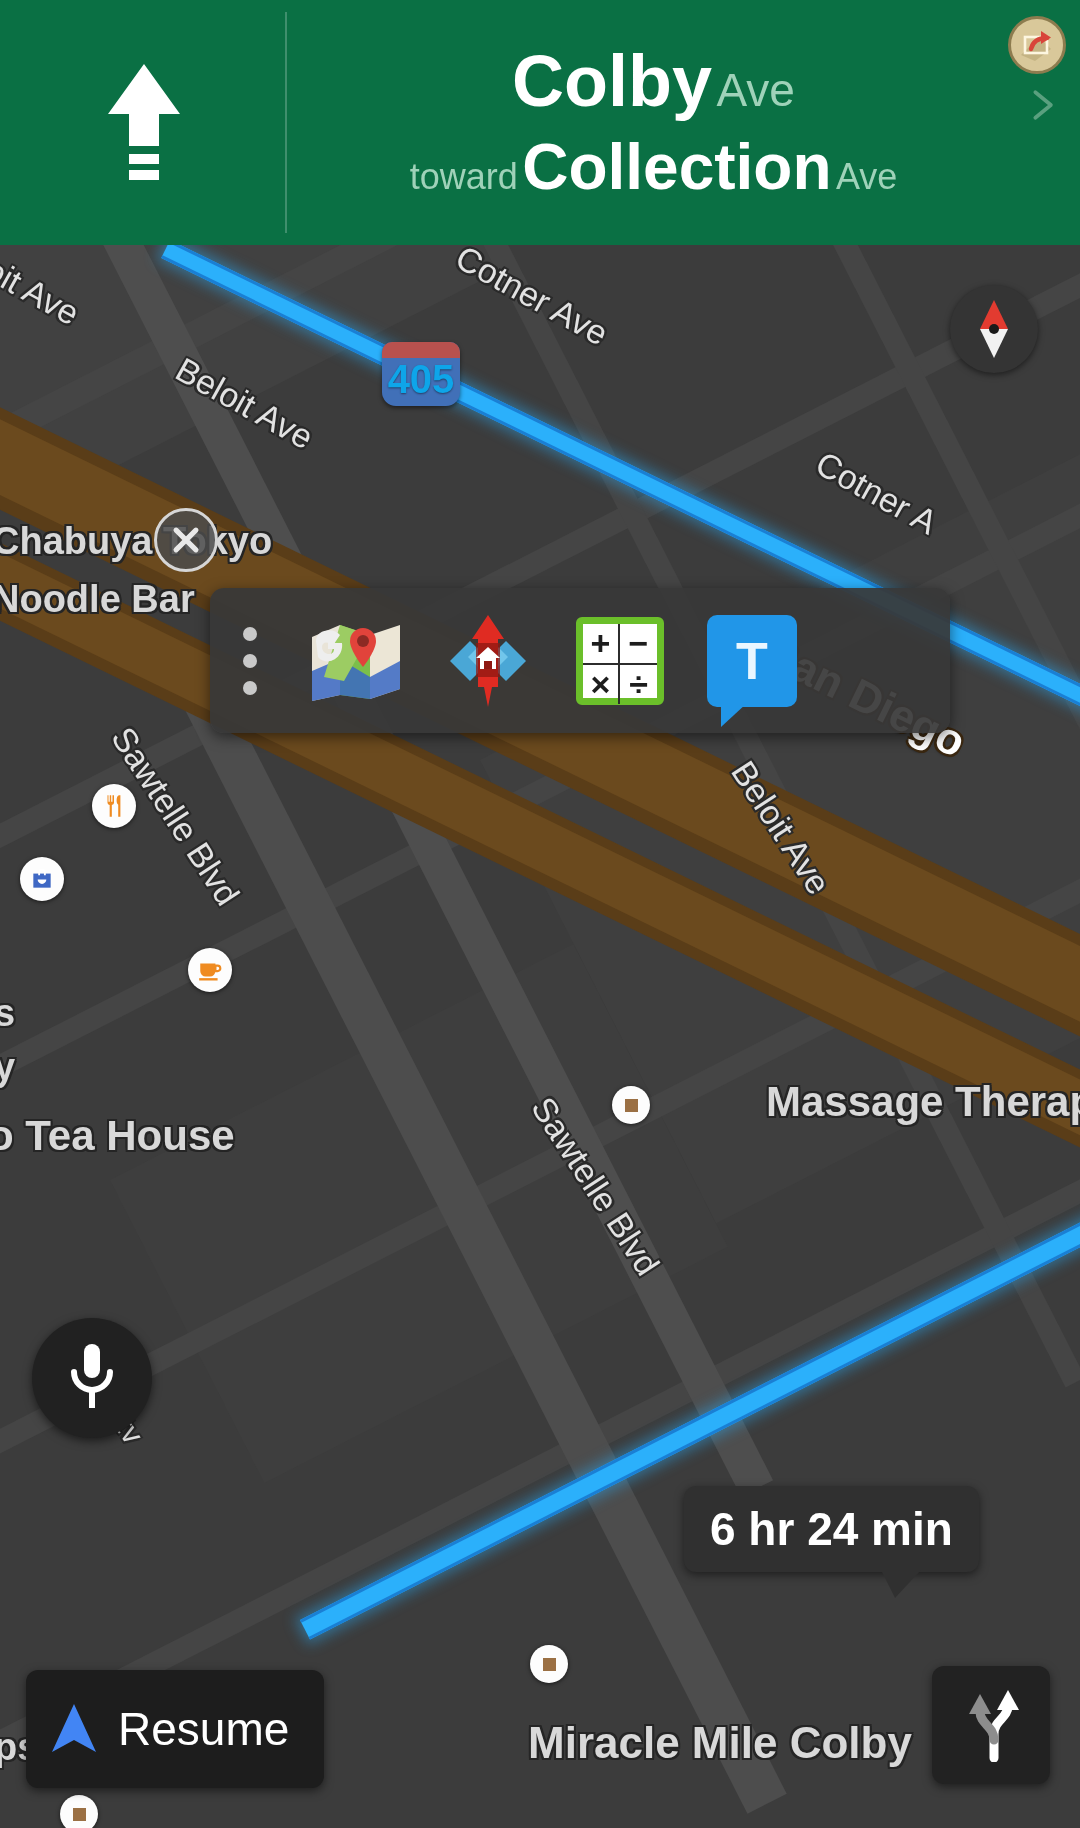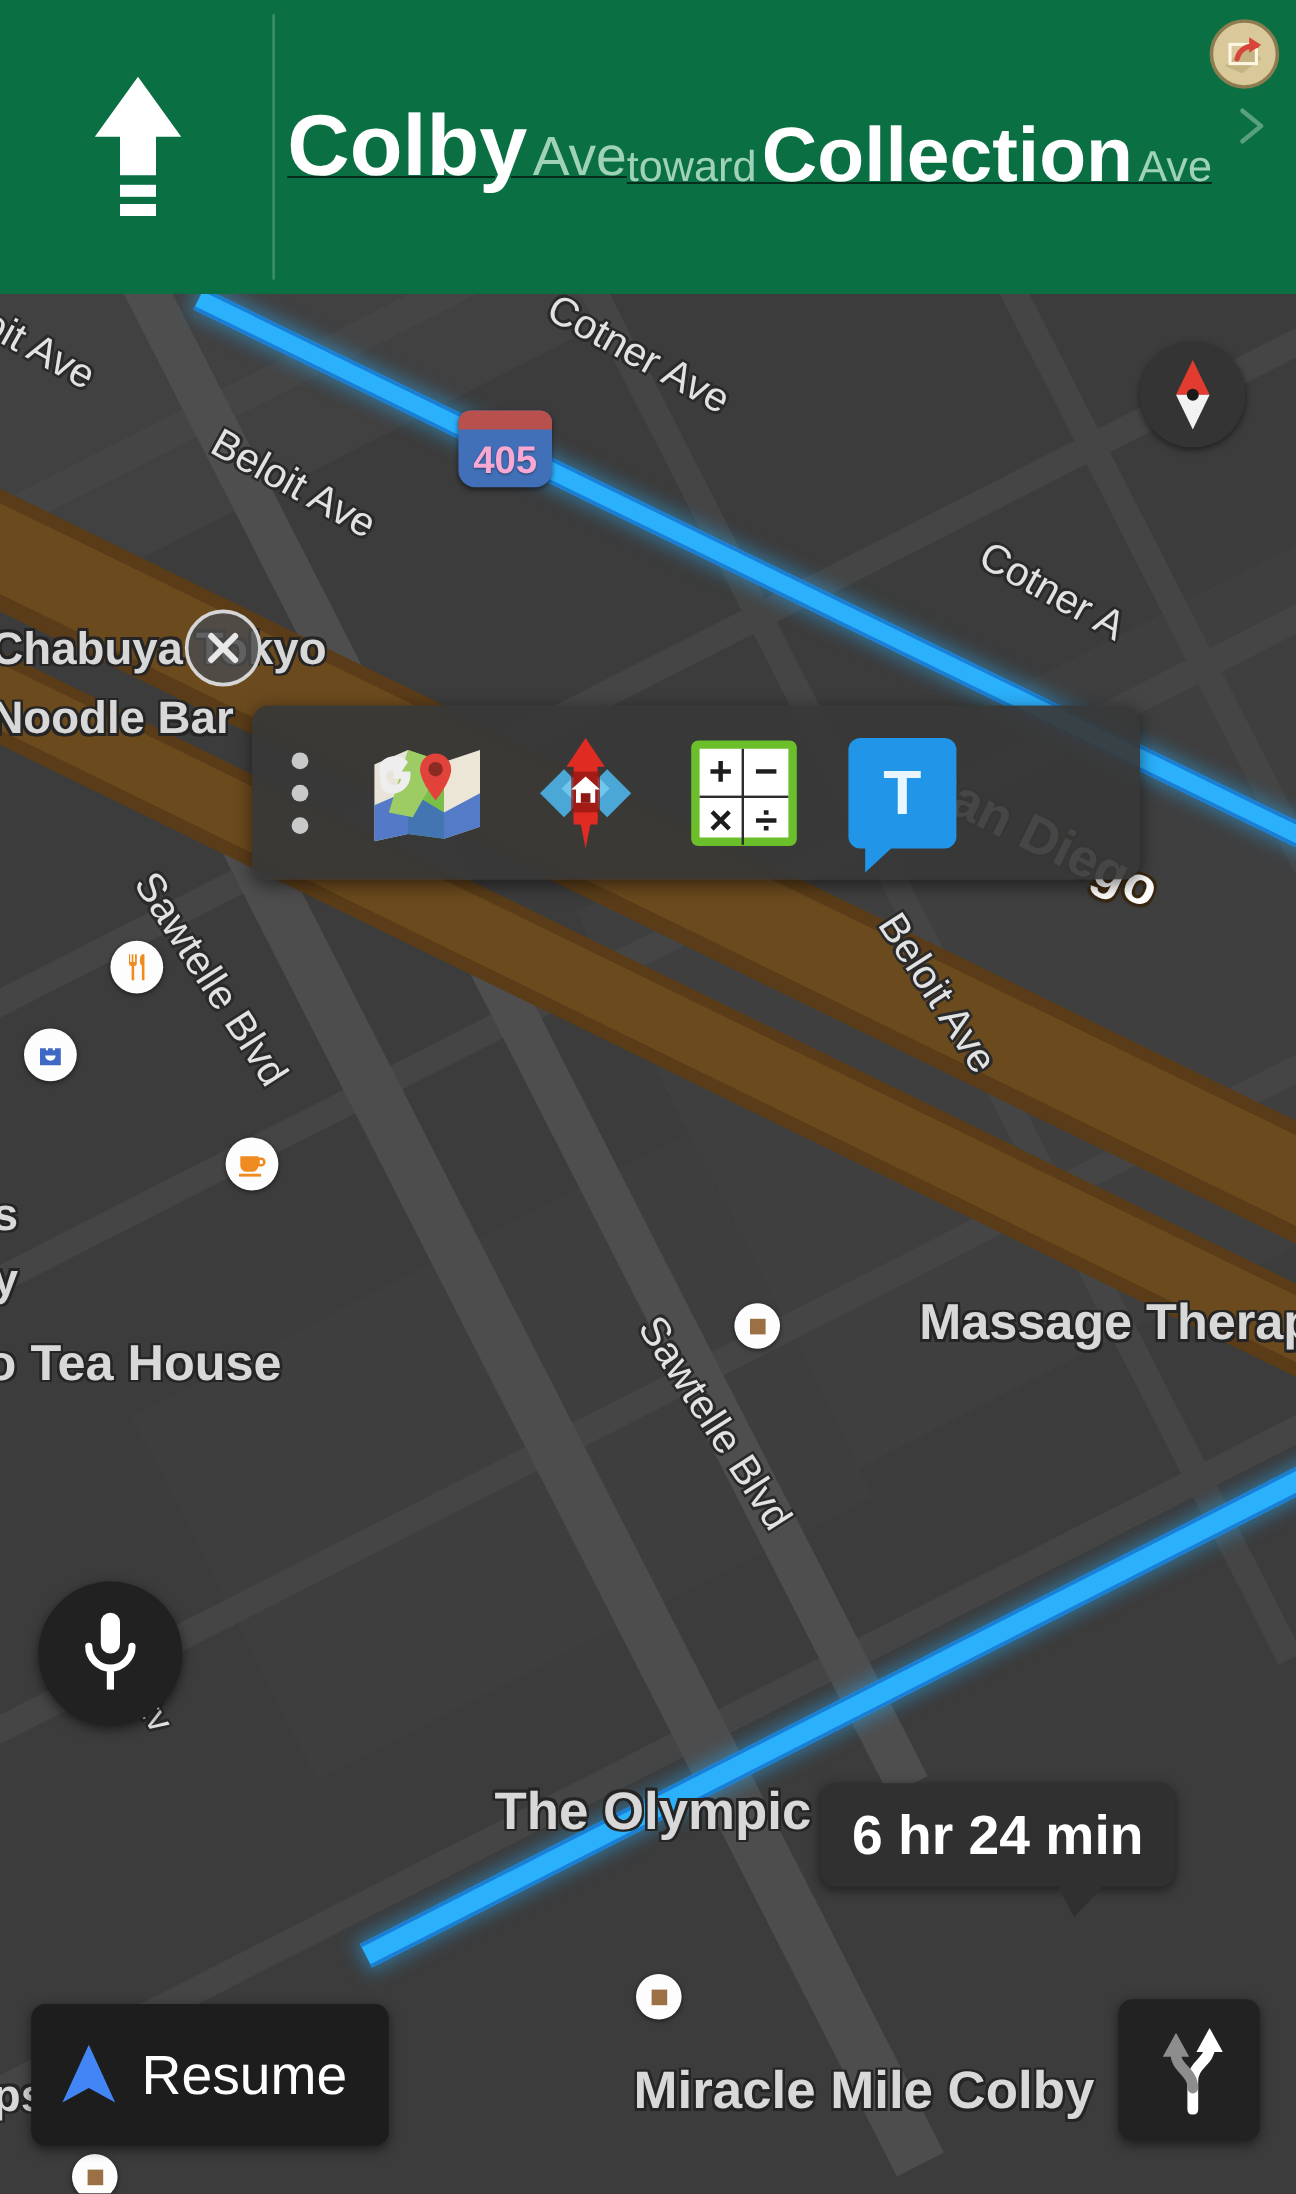--- a/index.html
+++ b/index.html
@@ -75,43 +75,43 @@
     position:absolute; inset:0;
     background:#4170b8;
     border-radius:10px 10px 14px 14px;
     box-shadow:0 2px 4px rgba(0,0,0,.5);
   }
   #shield-405 .shield-top {
     position:absolute; top:0; left:0; right:0; height:16px;
     background:#b8514e; border-radius:10px 10px 0 0;
   }
   #shield-405 .shield-num {
-    position:relative; z-index:3; color:#f9a8d4; font-weight:bold;
-    font-size:32px; line-height:1; padding-bottom:7px;
+    position:relative; z-index:3; color:#0ea5e9; font-weight:bold;
+    font-size:40px; line-height:1; padding-bottom:7px;
     text-shadow:0 1px 2px rgba(0,0,0,.45);
   }
 
   
   #nav-header {
     position:absolute; top:0; left:0; width:1080px; height:245px;
     background:#0a7044; z-index:40;
     display:flex; align-items:center;
   }
   #maneuver-col {
     width:287px; height:100%;
     display:flex; align-items:center; justify-content:center;
     position:relative;
   }
   #maneuver-col::after {
     content:""; position:absolute; right:0; top:12px; bottom:12px;
     width:2px; background:rgba(255,255,255,.22);
   }
   #instr-col {
-    flex:1; height:100%; display:flex; flex-direction:row;
-    align-items:center; justify-content:flex-end; padding:0 70px 0 10px;text-decoration:underline;
+    flex:1; height:100%; display:flex; flex-direction:column;
+    align-items:center; justify-content:center; padding:0 70px 0 10px;
   }
   .instr-line { white-space:nowrap; line-height:1.05; }
   .instr-main { font-size:72px; font-weight:bold; color:#ffffff; }
   .instr-sub-word { font-size:46px; font-weight:normal; color:#9fd2b9; }
   .instr-l2 { margin-top:14px; }
   .instr-l2-pre { font-size:36px; font-weight:normal; color:#9fd2b9; }
   .instr-l2-main { font-size:64px; font-weight:bold; color:#ffffff; }
 
   #chevron-next {
     position:absolute; right:22px; top:88px;
@@ -303,21 +303,20 @@
       <div class="sqdot"></div>
     </div>
     <div class="poi sq" style="left:60px; top:1795px;">
       <div class="sqdot"></div>
     </div>
 
     <div class="maplabel" style="left:-8px;  top:520px;  font-size:38px;">Chabuya Tokyo</div>
     <div class="maplabel" style="left:-8px;  top:578px;  font-size:38px;">Noodle Bar</div>
     <div class="maplabel" style="left:-12px; top:1112px; font-size:42px;">o Tea House</div>
     <div class="maplabel" style="left:766px; top:1078px; font-size:42px;">Massage Therapy C</div>
-    <div class="maplabel" style="left:412px; top:1485px; font-size:44px;">The Olympic</div>
     <div class="maplabel" style="left:528px; top:1718px; font-size:44px;">Miracle Mile Colby</div>
     <div class="maplabel" style="left:-6px;  top:992px;  font-size:38px;">s</div>
     <div class="maplabel" style="left:-6px;  top:1046px; font-size:38px;">y</div>
     <div class="maplabel" style="left:-6px;  top:1726px; font-size:38px;">ps</div>
   </div>
 
   <div id="nav-header">
 
     <div id="maneuver-col">
       <svg width="96" height="130" viewBox="0 0 96 130">

